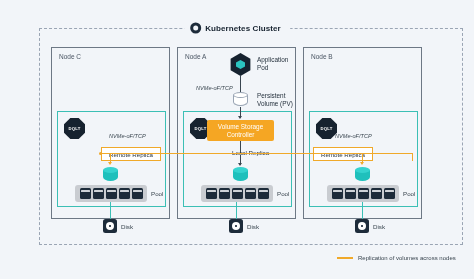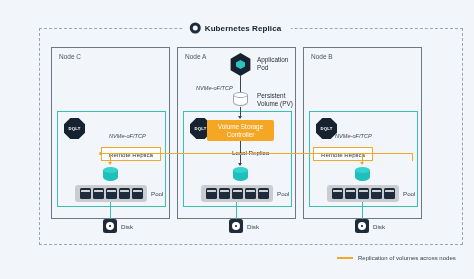--- a/index.html
+++ b/index.html
@@ -254,21 +254,21 @@
 </style>
 </head>
 <body>
 
 <div id="canvas">
 
   <div id="cluster-frame"></div>
 
   <div id="cluster-title">
     <span class="k8s-icon"></span>
-    <span class="txt">Kubernetes Replica</span>
+    <span class="txt">Kubernetes Cluster</span>
   </div>
 
   <div class="node" id="node-c">
     <span class="node-label">Node C</span>
 
     <div class="teal-box">
       <div class="dqlt">
         <span class="dqlt-txt">DQLT</span>
       </div>
     </div>

